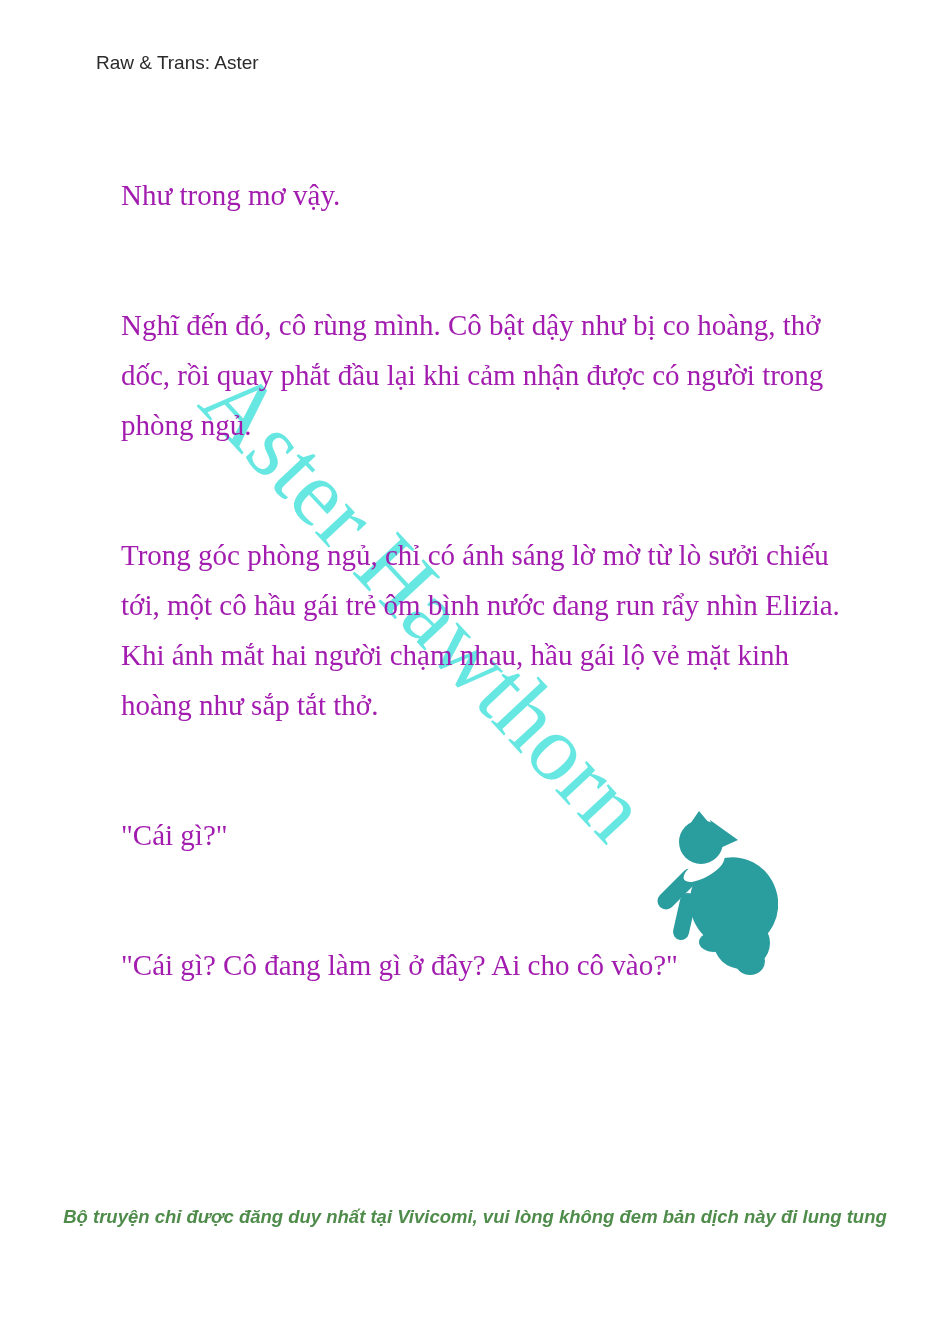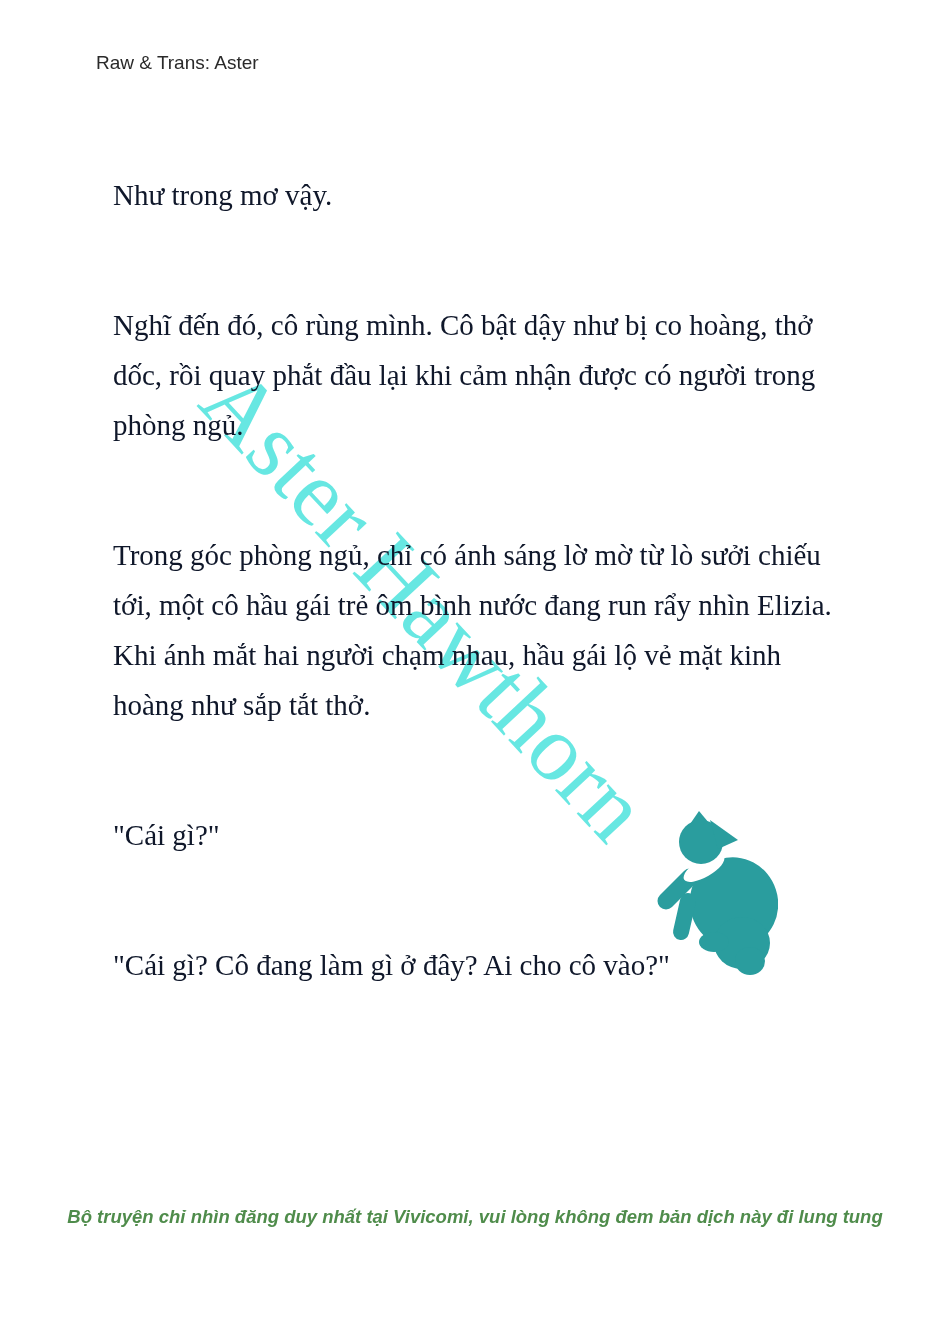--- a/index.html
+++ b/index.html
@@ -39,23 +39,23 @@
     width:124px; height:164px;
     z-index:2;
   }
 
   
   .body-text {
     position:absolute; left:113px; top:170px;
     width:745px; z-index:3;
   }
   .body-text p {
-    margin:0 0 80px 0;
+    margin:0 0 80px 8px;
     font-size:29px; line-height:50px;
-    color:#0f172a;
+    color:#a21caf;
     white-space:pre-line;
   }
 
   
   .footer {
     position:absolute; left:0; top:1204px; width:950px;
     text-align:center;
     font-family:"Liberation Sans", sans-serif;
     font-style:italic; font-weight:bold;
     font-size:18.5px; line-height:26px;
@@ -122,17 +122,17 @@
 phòng ngủ.</p>
     <p>Trong góc phòng ngủ, chỉ có ánh sáng lờ mờ từ lò sưởi chiếu
 tới, một cô hầu gái trẻ ôm bình nước đang run rẩy nhìn Elizia.
 Khi ánh mắt hai người chạm nhau, hầu gái lộ vẻ mặt kinh
 hoàng như sắp tắt thở.</p>
     <p>"Cái gì?"</p>
     <p>"Cái gì? Cô đang làm gì ở đây? Ai cho cô vào?"</p>
   </div>
 
   <div class="footer">
-    <div>Bộ truyện chỉ nhìn đăng duy nhất tại Vivicomi, vui lòng không đem bản dịch này đi lung tung</div>
+    <div>Bộ truyện chỉ được đăng duy nhất tại Vivicomi, vui lòng không đem bản dịch này đi lung tung</div>
   </div>
 
 
 </div>
 
 </body></html>

